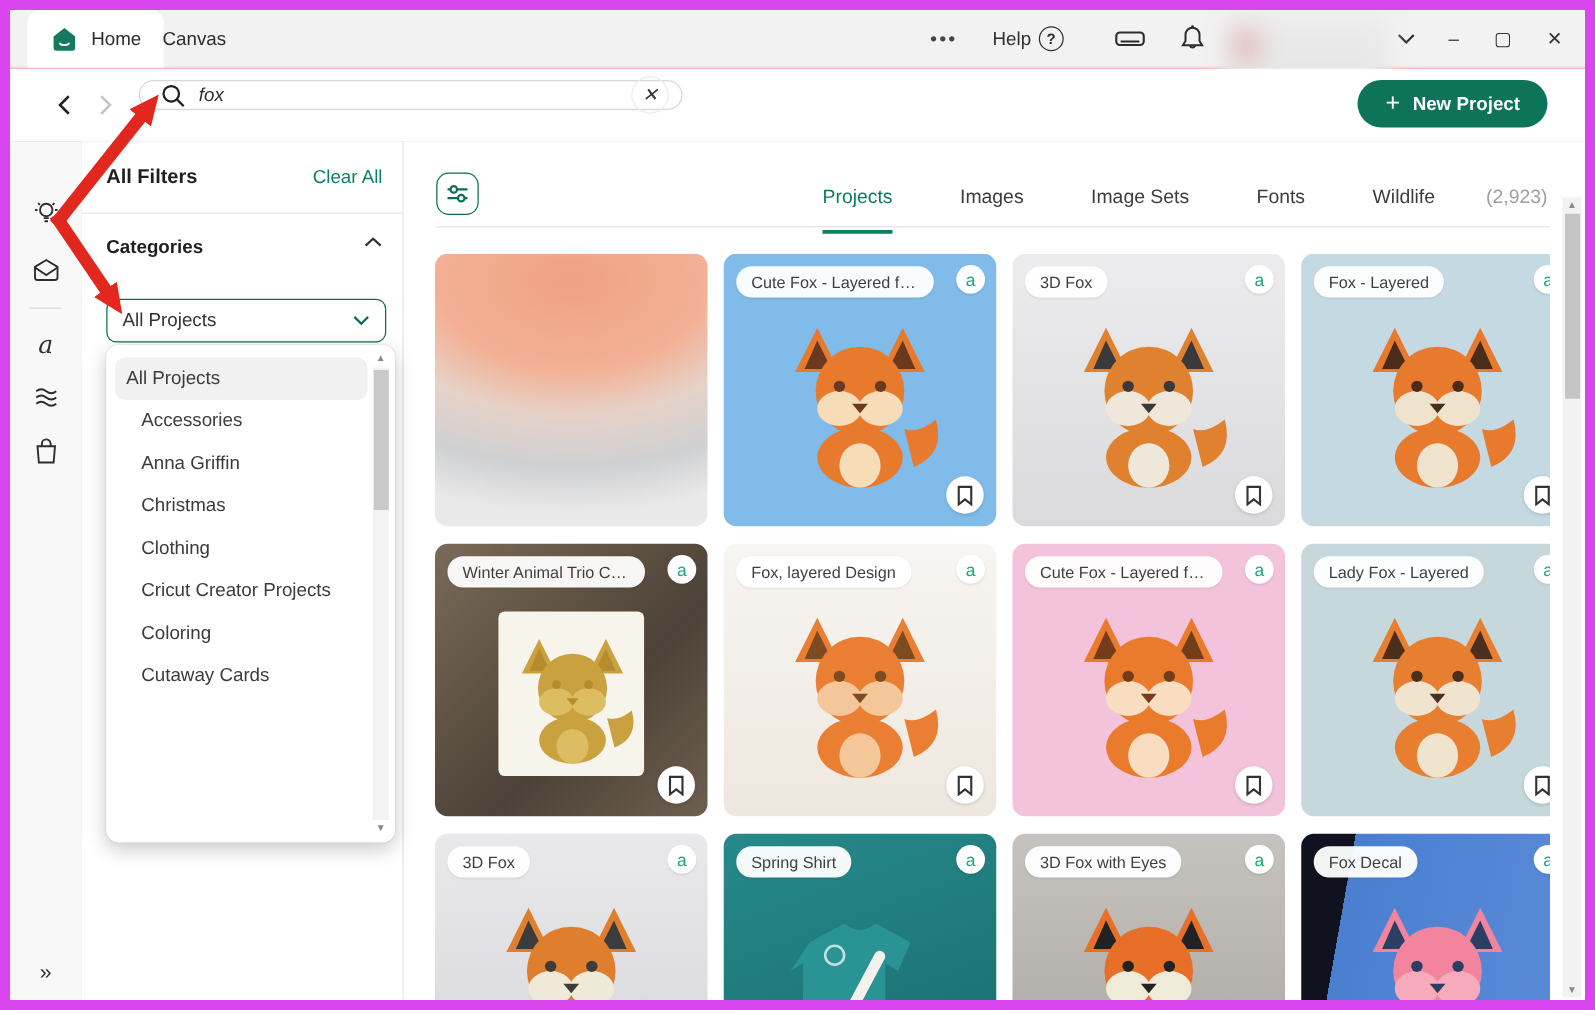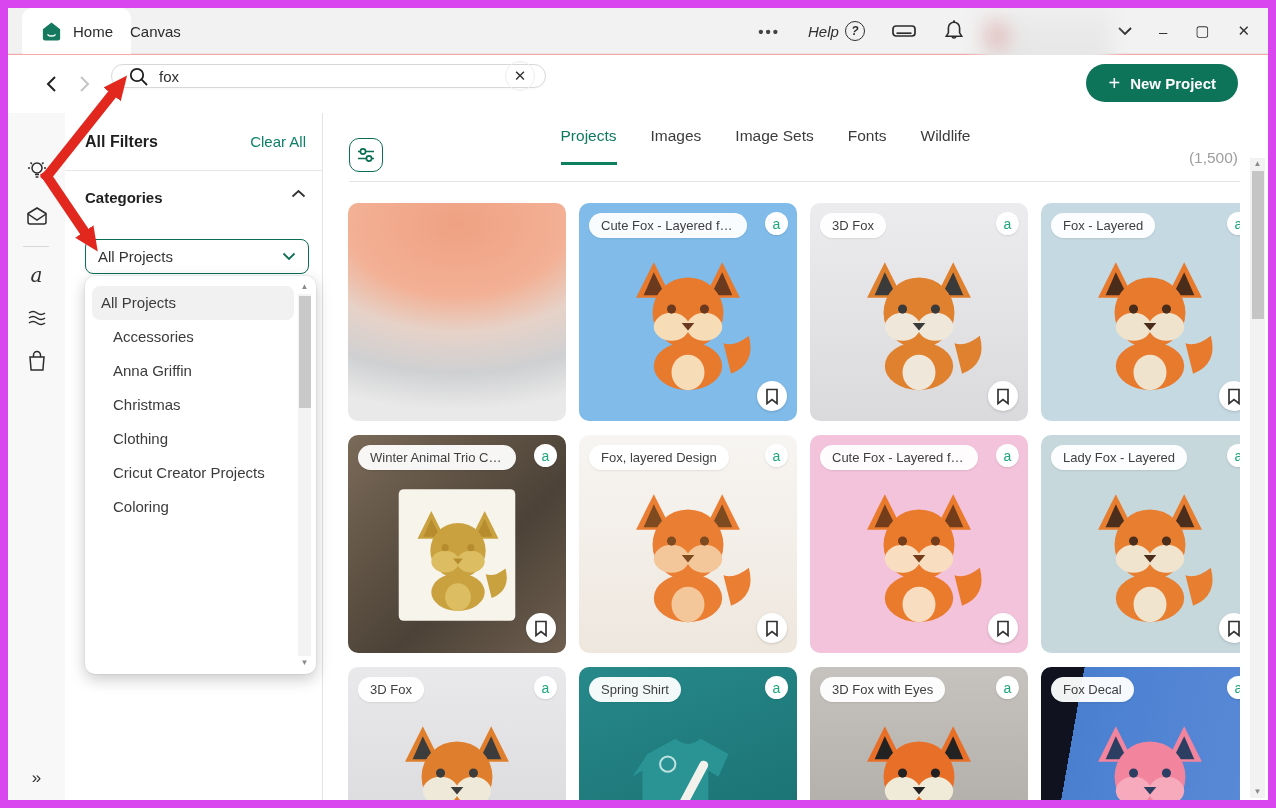--- a/index.html
+++ b/index.html
@@ -9,33 +9,33 @@
     border:8px solid #d946ef; overflow:hidden;
     font-family:"Liberation Sans", sans-serif; color:#2e2e2e;
   }
   
   .titlebar { position:absolute; top:0; left:0; right:0; height:46px; background:#f3f2f2; border-bottom:1px solid #e6e6e6; }
   .app-tab { position:absolute; top:0; height:46px; display:flex; align-items:center; gap:10px; padding:0 18px; font-size:15px; color:#2b2b2b; }
   .app-tab.active { background:#fff; border-radius:10px 10px 0 0; }
   .tb-right { position:absolute; right:0; top:0; height:46px; display:flex; align-items:center; }
   .tb-item { display:flex; align-items:center; justify-content:center; color:#3a3a3a; }
   .ellipsis { font-size:15px; letter-spacing:2px; font-weight:bold; color:#444; margin-right:28px; }
-  .help { font-size:15px; color:#2f2f2f; display:flex; align-items:center; gap:6px; margin-right:26px;font-style:italic; }
+  .help { font-size:15px; color:#2f2f2f; display:flex; align-items:center; gap:6px; margin-right:40px; }
   .qmark { width:20px; height:20px; border:1.6px solid #2f2f2f; border-radius:50%; font-size:12px; font-weight:bold; display:flex; align-items:center; justify-content:center; }
   .blur-user { width:132px; height:70px; margin:0 6px 0 14px; margin-top:28px; border-radius:4px; filter:blur(9px);
     background:
       radial-gradient(26px 30px at 18px 26px, rgba(222,150,150,.75), rgba(222,160,160,0) 70%),
       linear-gradient(#ececec,#e4e4e4); }
   .winbtns { display:flex; align-items:center; gap:28px; margin:0 18px 0 26px; font-size:15px; color:#333; }
   .winbtns span { cursor:default; }
   
   .navbar { position:absolute; top:47px; left:0; right:0; height:58px; background:#fff; }
   .histbtn { position:absolute; top:16px; width:26px; height:26px; display:flex; align-items:center; justify-content:center; }
   .searchbox { position:absolute; left:103px; top:9px; width:435px; height:24px; border:1px solid #d8d8d8; border-radius:21px;
-    background:#fff; display:flex; align-items:center; padding:0 10px 0 16px; box-shadow:0 1px 2px rgba(0,0,0,.03); }
+    background:#fff; display:flex; align-items:center; padding:0 10px 0 16px; box-shadow:0 1px 2px rgba(0,0,0,.03);font-style:italic; }
   .searchbox .q { flex:1; font-size:15px; color:#2f2f2f; margin-left:10px; }
   .clear-x { width:30px; height:30px; border-radius:50%; border:1px solid #ededed; display:flex; align-items:center; justify-content:center; font-size:15px; color:#333; }
   .newproj { position:absolute; right:30px; top:9px; height:38px; padding:0 22px; border-radius:20px; background:#0e7459;
     color:#fff; font-size:15px; font-weight:bold; display:flex; align-items:center; gap:10px; border:none; }
   .newproj .plus { font-size:20px; font-weight:normal; }
   
   .rail { position:absolute; top:105px; left:0; bottom:0; width:57px; background:#f8f8f8; }
   .rail-ic { position:absolute; left:0; width:57px; height:34px; display:flex; align-items:center; justify-content:center; color:#2f2f2f; }
   .rail-div { position:absolute; left:15px; width:26px; height:1px; background:#d8d8d8; }
   .rail-expand { position:absolute; bottom:12px; left:0; width:57px; text-align:center; font-size:17px; color:#2f2f2f; }
@@ -53,21 +53,21 @@
   .dd-item { height:34px; line-height:34px; padding-left:16px; font-size:15px; color:#3b3b3b; white-space:nowrap;margin-left:12px; }
   .dd-item.selected { background:#f2f1f1; border-radius:8px; margin:0 22px 0 7px; padding-left:9px; }
   .dd-scroll { position:absolute; top:6px; right:5px; bottom:6px; width:13px; }
   .dd-scroll .track { position:absolute; top:12px; bottom:12px; left:0; right:0; background:#f3f3f3; }
   .dd-scroll .thumb { position:absolute; top:14px; left:0.5px; width:12px; height:112px; background:#c9c9c9; }
   .arr { position:absolute; left:0; width:13px; height:10px; font-size:8px; color:#8a8a8a; text-align:center; line-height:10px; }
   
   .main { position:absolute; top:105px; left:315px; right:0; bottom:0; background:#fff; }
   .filter-btn { position:absolute; left:26px; top:25px; width:34px; height:34px; border:1.6px solid #0b6e54; border-radius:10px;
     background:#fff; display:flex; align-items:center; justify-content:center; }
-  .tabs { position:absolute; top:14px; left:60px; right:120px; display:flex; justify-content:center; gap:34px; }
+  .tabs { position:absolute; top:36px; left:60px; right:120px; display:flex; justify-content:flex-end; gap:54px; }
   .tab { font-size:15.5px; color:#3c3c3c; padding-bottom:17px; border-bottom:3px solid transparent; }
   .tab.active { color:#0c7a5e; border-bottom-color:#0c8060; }
   .tabline { position:absolute; top:68px; left:26px; right:28px; height:1px; background:#e3e3e3; }
   .count { position:absolute; top:36px; right:30px; font-size:15.5px; color:#9e9e9e; }
   .grid { position:absolute; top:90px; left:25px; right:28px; bottom:0; overflow:hidden;
     display:grid; grid-template-columns:repeat(4,218px); grid-auto-rows:218px; gap:14px 13px; }
   .card { position:relative; border-radius:10px; overflow:hidden; background:#eee; }
   .card .pill { position:absolute; top:10px; left:10px; max-width:158px; background:rgba(255,255,255,.95); border-radius:15px;
     padding:5px 12px; font-size:13px; color:#3f3f3f; white-space:nowrap; overflow:hidden; text-overflow:ellipsis; box-shadow:0 1px 2px rgba(0,0,0,.08); }
   .badge-a { position:absolute; top:9px; right:9px; width:23px; height:23px; border-radius:50%; background:#fff;
@@ -208,20 +208,21 @@
     </div>
     <div class="dropdown">
       <div id="dd-items">
           <div class="dd-item selected">All Projects</div>
           <div class="dd-item">Accessories</div>
           <div class="dd-item">Anna Griffin</div>
           <div class="dd-item">Christmas</div>
           <div class="dd-item">Clothing</div>
           <div class="dd-item">Cricut Creator Projects</div>
           <div class="dd-item">Coloring</div>
+          <div class="dd-item">Cutaway Cards</div>
         </div>
       <div class="dd-scroll">
         <span class="arr" style="top:0">▲</span>
         <span class="track"></span>
         <span class="thumb"></span>
         <span class="arr" style="bottom:0">▼</span>
       </div>
     </div>
   </div>
 
@@ -234,21 +235,21 @@
       </svg>
     </div>
     <div class="tabs" id="result-tabs">
         <span class="tab active">Projects</span>
         <span class="tab">Images</span>
         <span class="tab">Image Sets</span>
         <span class="tab">Fonts</span>
         <span class="tab">Wildlife</span>
       </div>
     <div class="tabline"></div>
-    <span class="count">(1,500)</span>
+    <span class="count">(2,923)</span>
     <div class="grid" id="card-grid">
         <div class="card" style="background:radial-gradient(130% 85% at 50% 10%, #efa183 0%, #f3b094 38%, #e6d2c8 58%, #cfd0d2 80%, #e9e9e9 100%)">
      
      
      
      
    </div>
         <div class="card" style="background:#80bbe9">
      <svg class="art" viewBox="0 0 120 120">
     <path d="M94 100 Q114 92 108 70 Q97 79 88 76 Z" fill="#e87a2e"></path>

